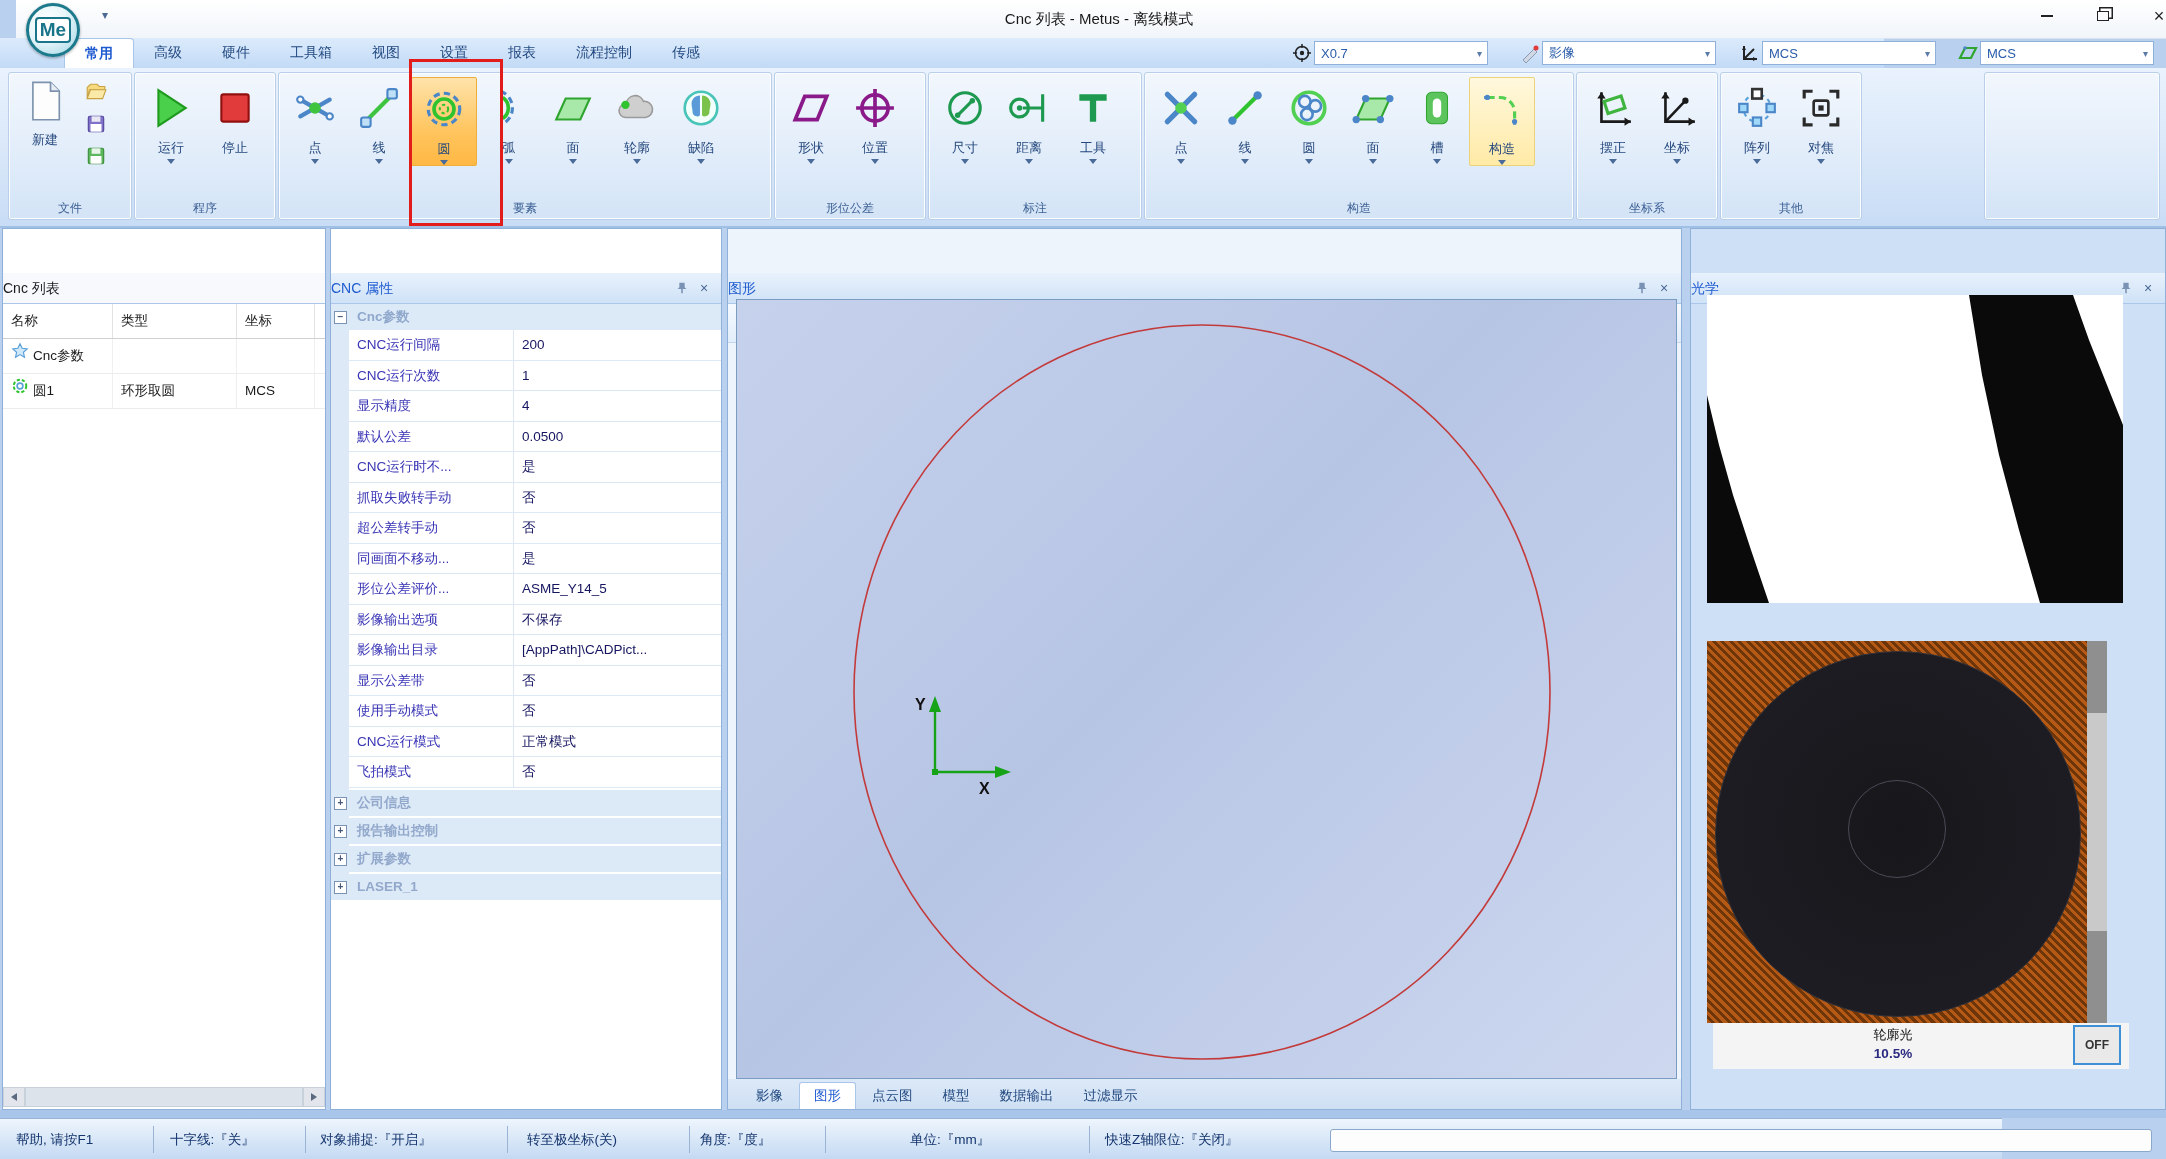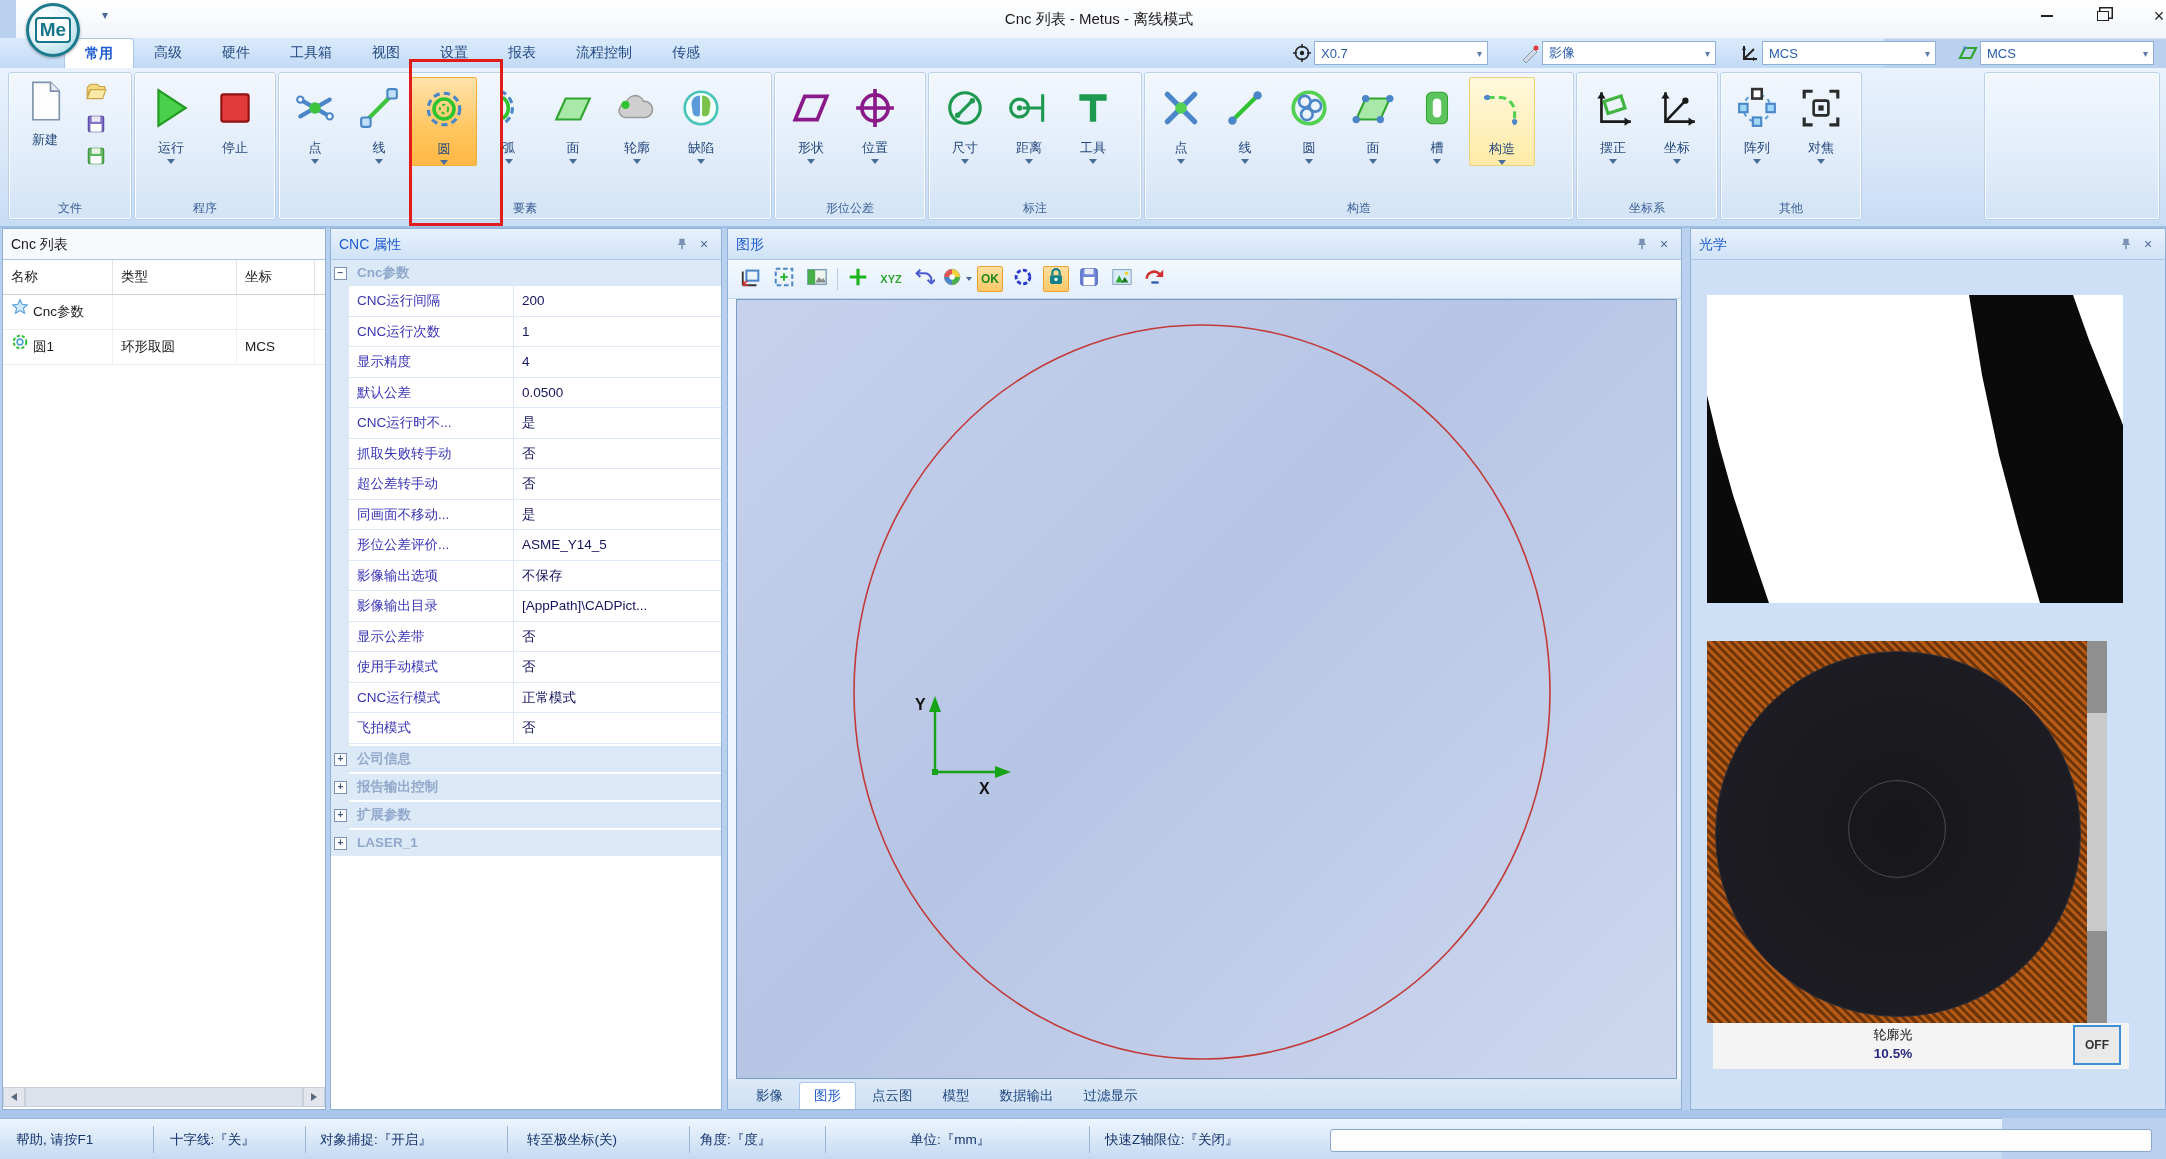--- a/index.html
+++ b/index.html
@@ -53,21 +53,21 @@
   .rbtn.xwide{width:160px;}
   .rbtn.wide .lb,.rbtn.xwide .lb{color:#2a5caa;font-size:13px;}
   .bigbtn{position:absolute;left:8px;top:6px;width:56px;display:flex;flex-direction:column;align-items:center;}
   .bigbtn .lb{font-size:13px;color:#24477c;margin-top:4px;}
   .smallstack{position:absolute;left:74px;top:8px;display:flex;flex-direction:column;gap:6px;}
   .sbtn{width:26px;height:26px;display:flex;align-items:center;justify-content:center;}
   .redbox{position:absolute;left:409px;top:59px;width:88px;height:161px;border:3px solid #e21b1b;z-index:20;}
   
   .panel{position:absolute;top:228px;height:882px;background:#fff;border:1px solid #8fb0d8;box-sizing:border-box;}
   .phead{height:30px;background:linear-gradient(#e8f1fc,#cfe2f7);color:#1f5bd0;font-size:14px;
-         line-height:30px;padding-left:8px;border-bottom:1px solid #aac6e8;position:relative;}
+         line-height:30px;border-bottom:1px solid #aac6e8;position:relative;margin-top:44px;}
   .phead.plain{background:#f7f9fc;color:#1a1a1a;}
   .ph-ic{position:absolute;top:6px;width:18px;height:18px;display:flex;align-items:center;
          justify-content:center;color:#4a6a94;font-size:14px;}
   
   .cnclist{left:2px;width:324px;}
   .thead{display:flex;height:34px;line-height:34px;font-size:13.5px;color:#222;border-bottom:1px solid #d0d0d0;}
   .thead div{border-right:1px solid #e2e2e2;padding-left:8px;box-sizing:border-box;}
   .trow{display:flex;height:34px;line-height:34px;font-size:13.5px;color:#1a1a1a;border-bottom:1px solid #ececec;}
   .trow div{border-right:1px solid #f0f0f0;padding-left:8px;box-sizing:border-box;display:flex;align-items:center;gap:4px;}
   .c-name{width:110px;}.c-type{width:124px;}.c-coord{width:78px;}

